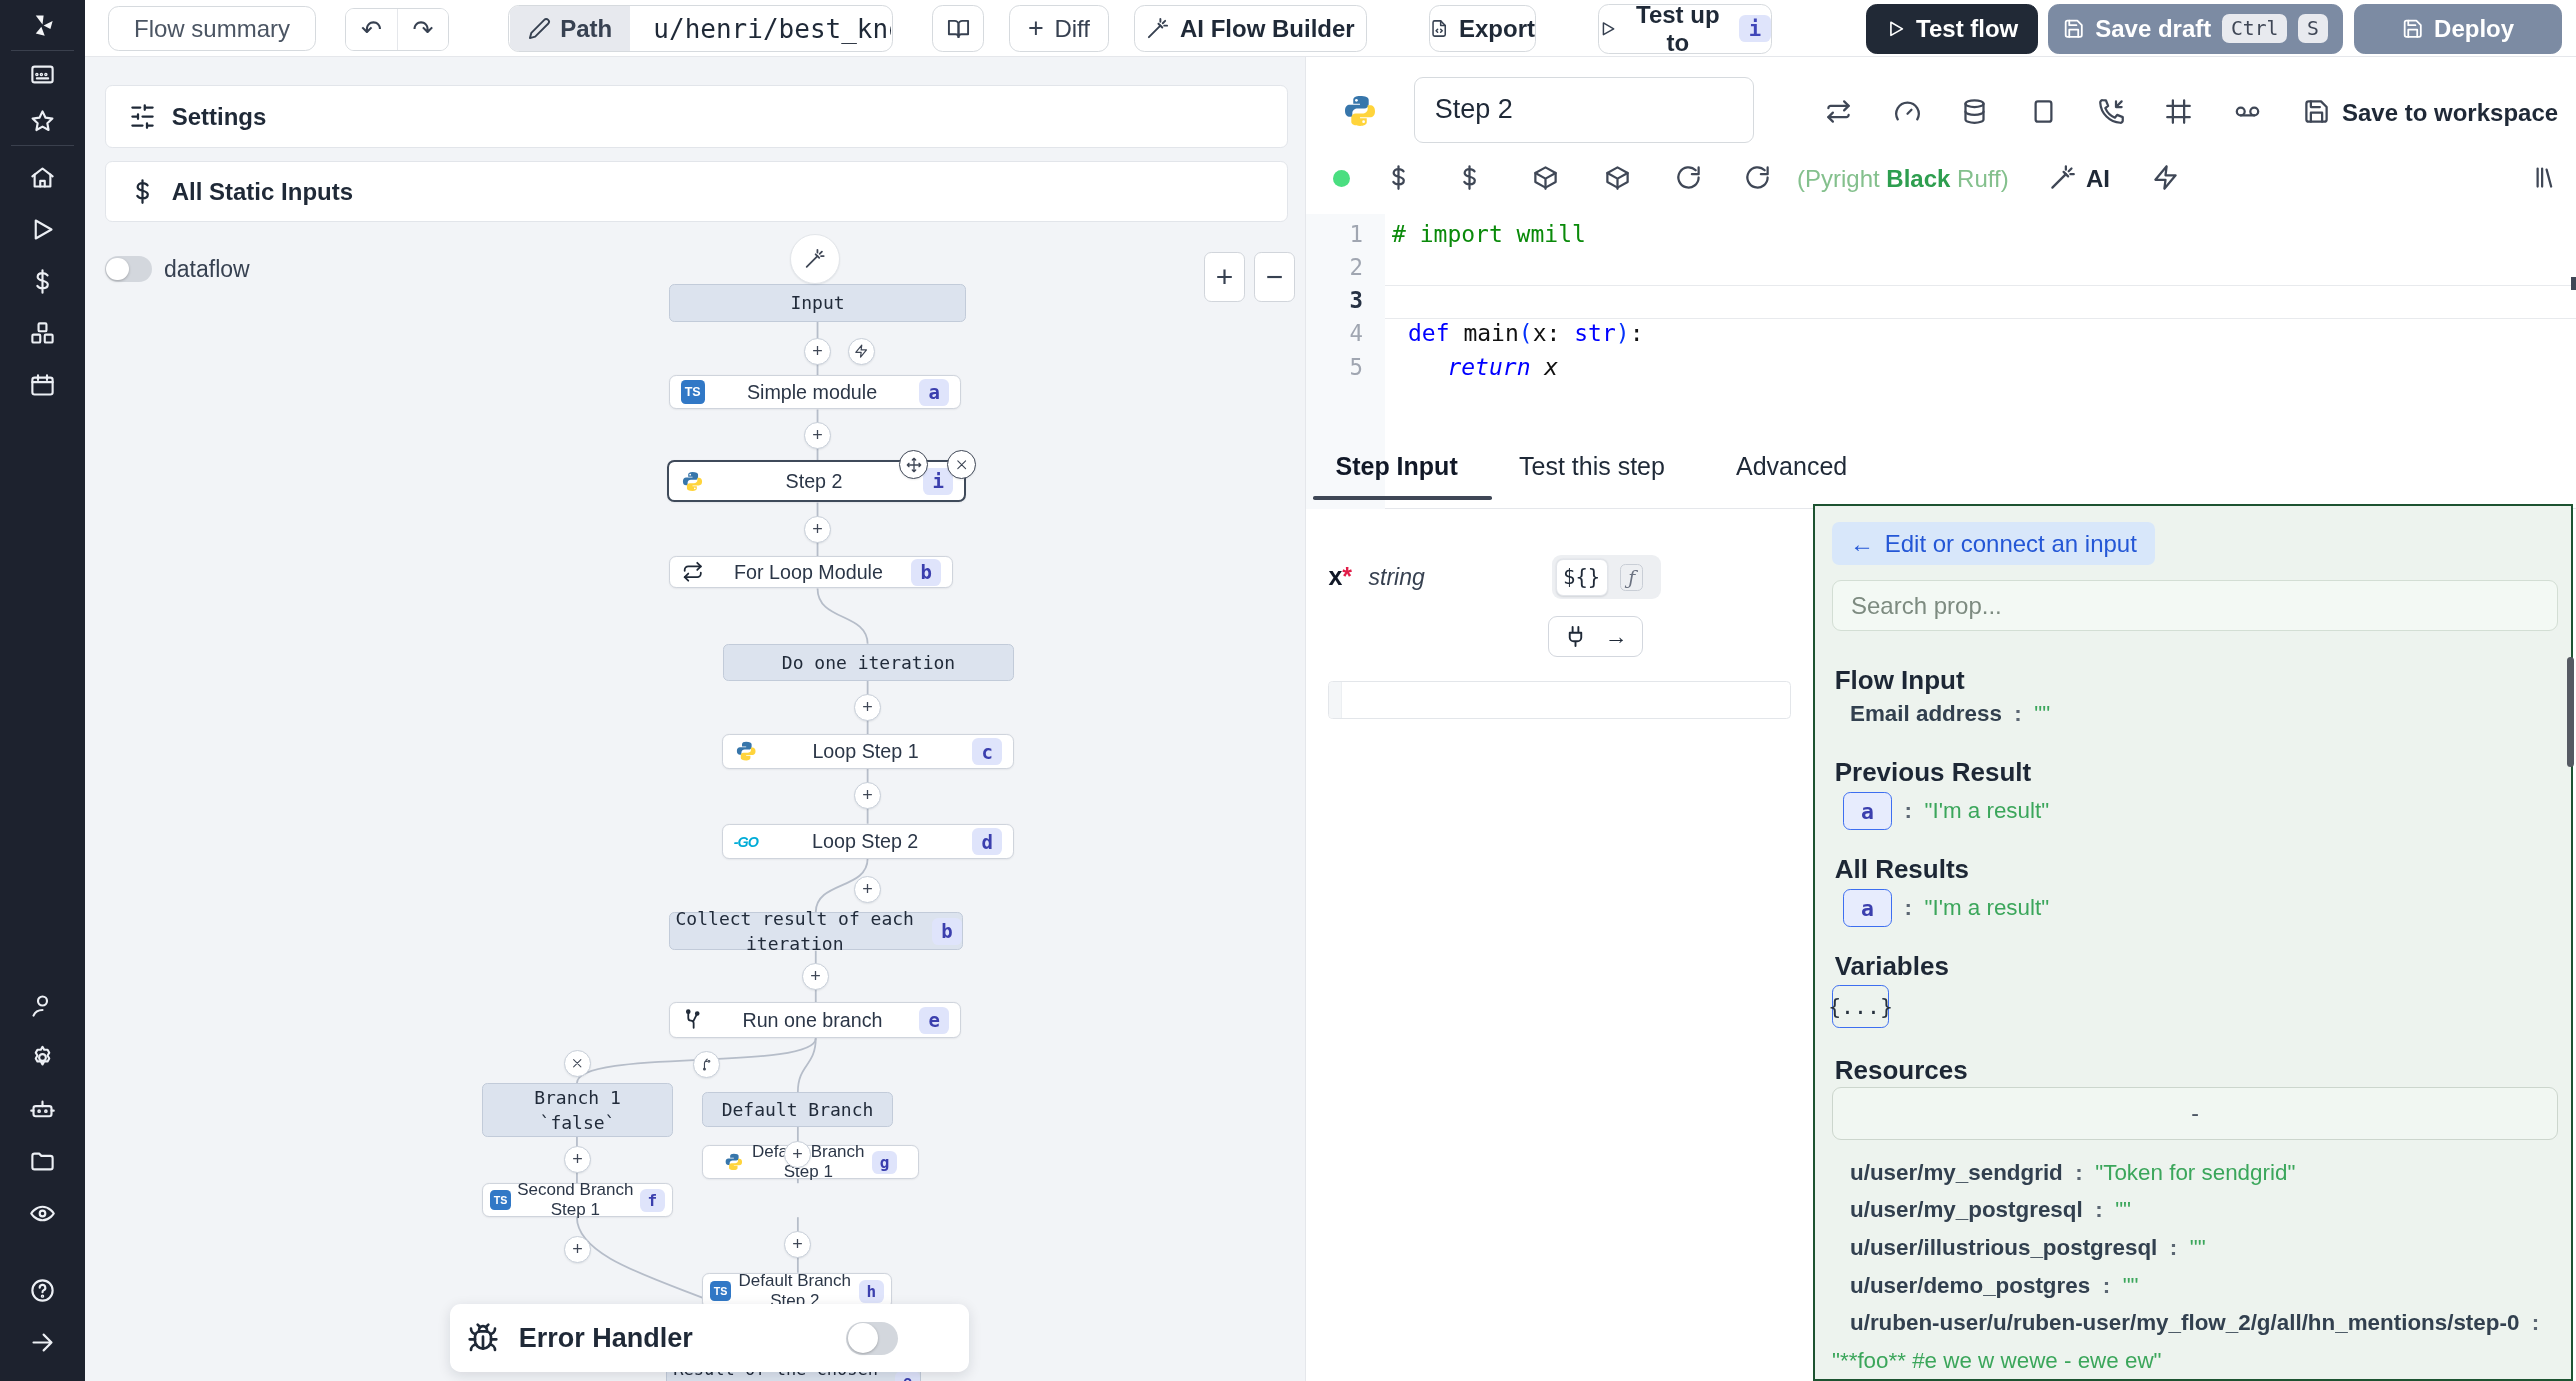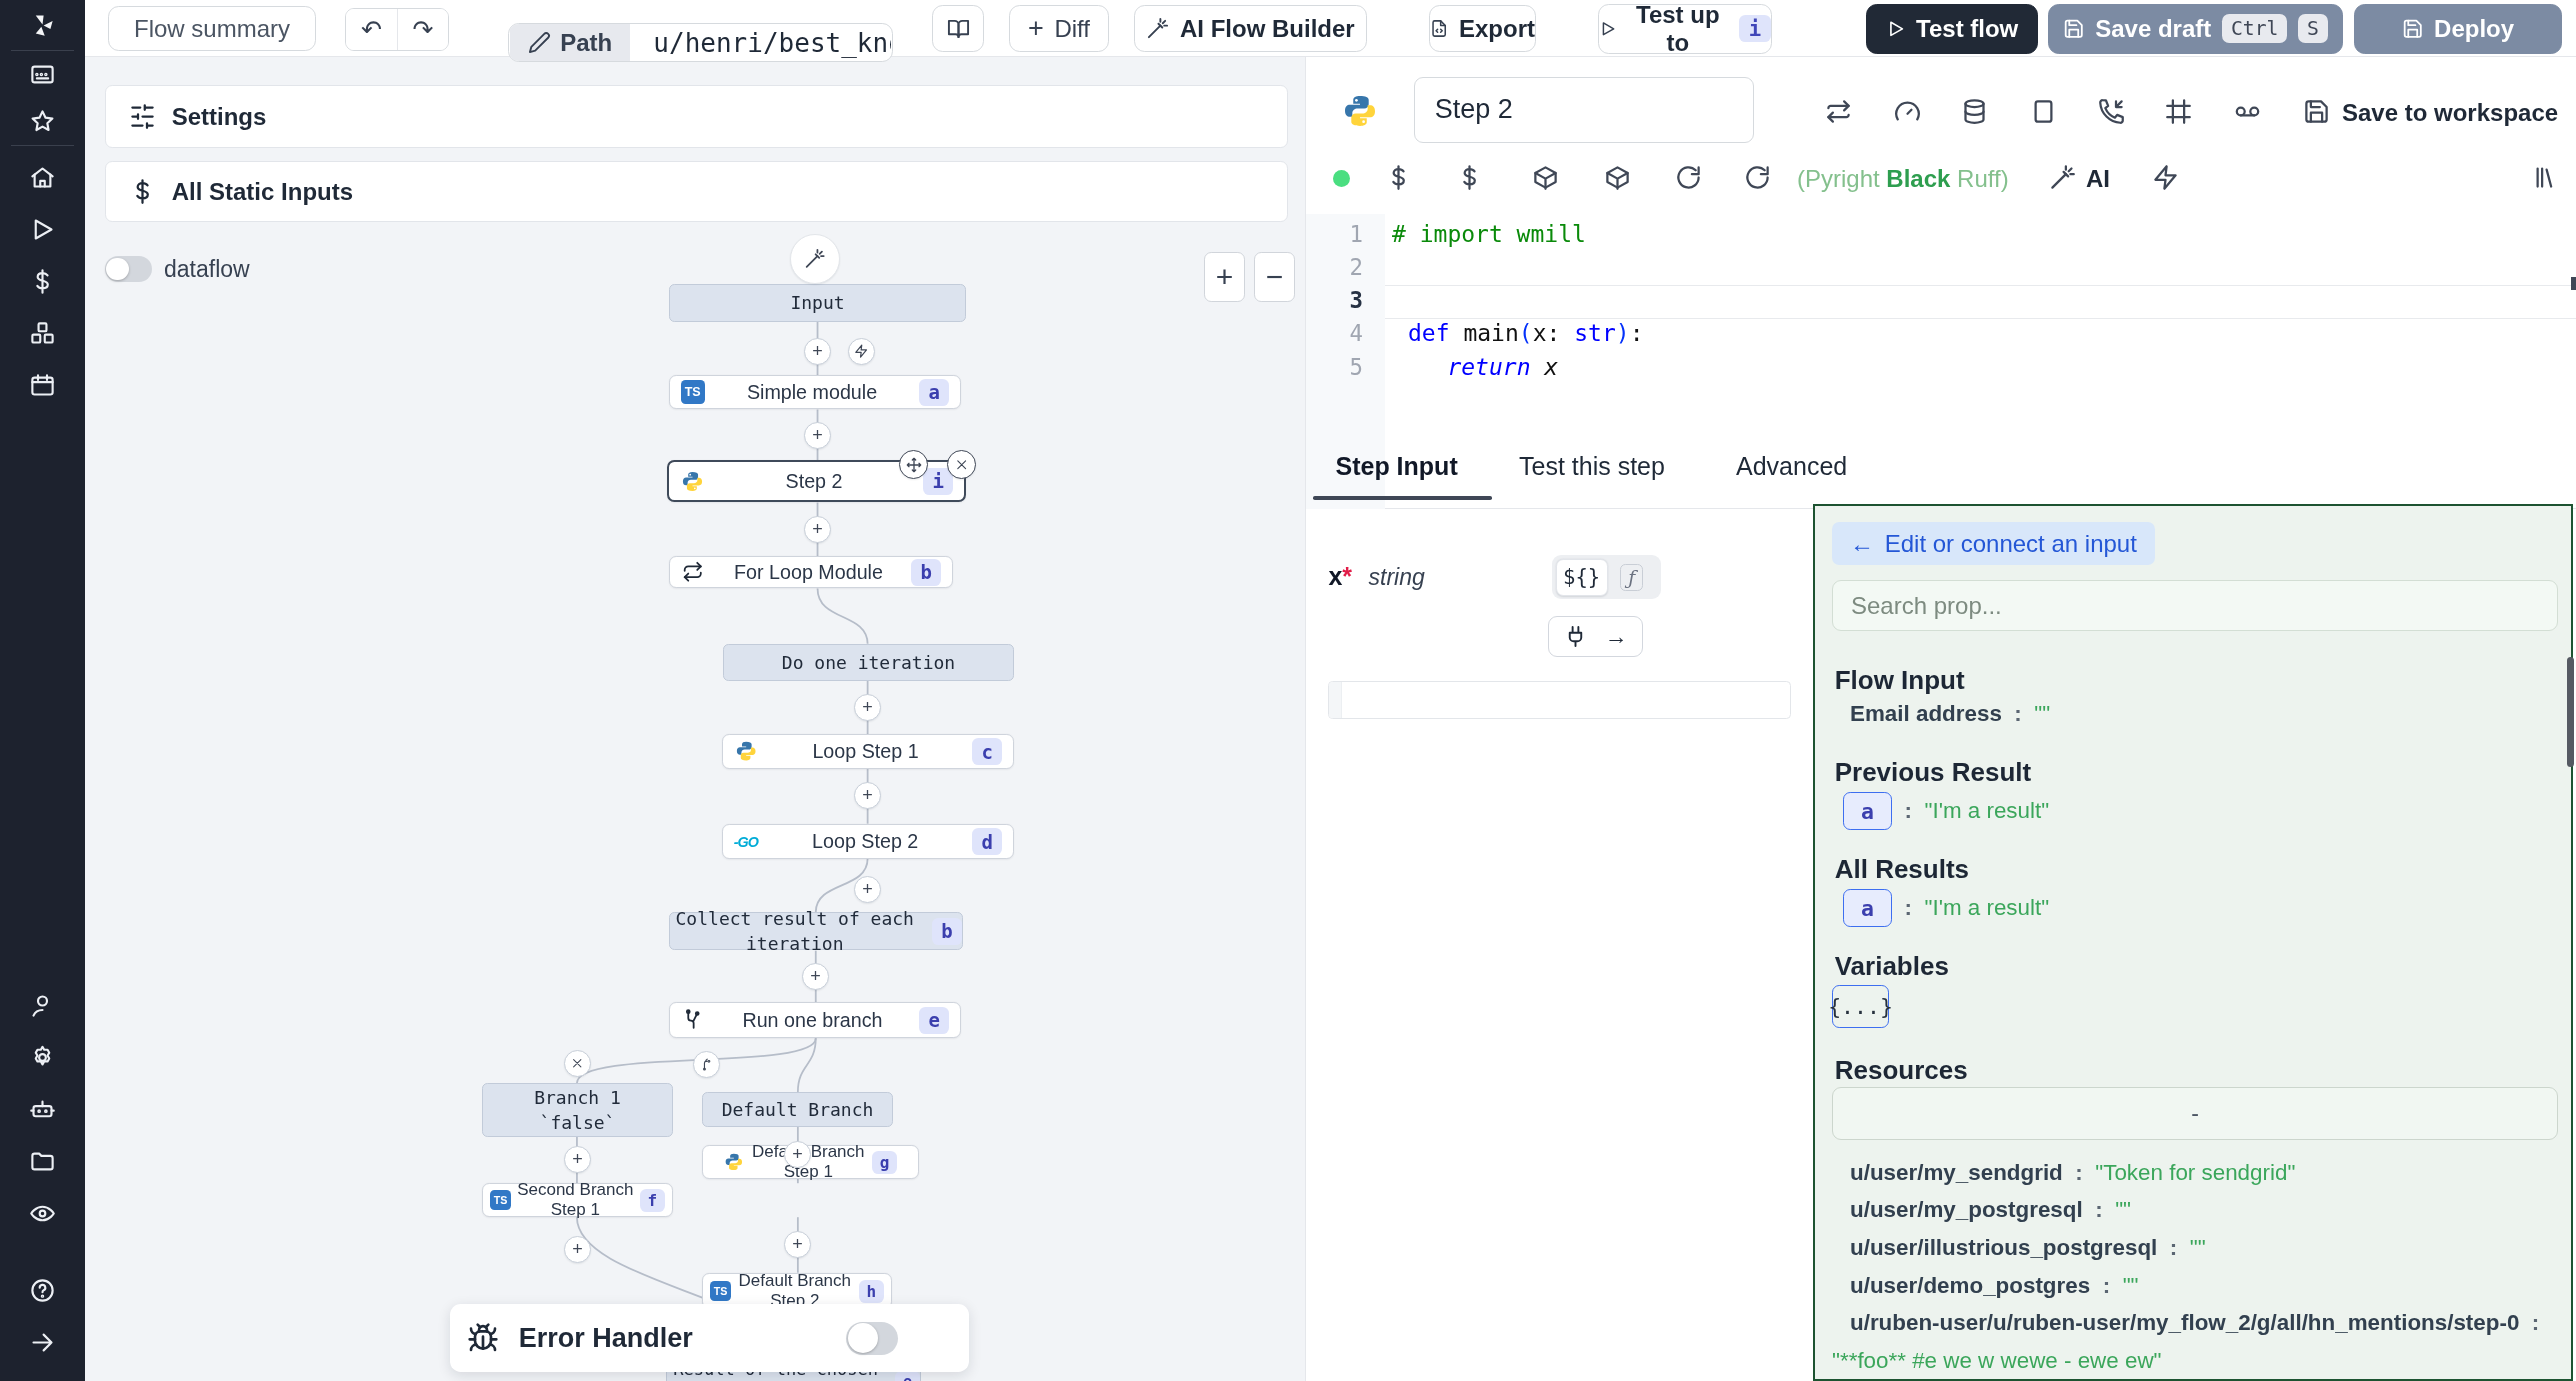--- a/index.html
+++ b/index.html
@@ -214,21 +214,21 @@
       <span>Flow summary</span>
     </button>
     <div class="undo-group" style="left:260px;top:8px">
       <div class="undo-cell">
           <span>↶</span>
         </div>
       <div class="undo-cell">
           <span>↷</span>
         </div>
     </div>
-    <div class="tb path-group" style="left:423px;top:23px;width:385px;height:39px">
+    <div class="tb path-group" style="left:423px;top:5px;width:385px;height:47px">
       <div class="path-left">
         <svg viewBox="0 0 24 24">
             <path d="M17 3a2.8 2.8 0 1 1 4 4L7.5 20.5 2 22l1.5-5.5z"></path>
           </svg>
         <span>Path</span>
       </div>
       <div class="path-right">u/henri/best_know</div>
     </div>
     <button class="tb" style="left:847px;top:5.4px;width:52px;height:47px">
       <svg viewBox="0 0 24 24">

